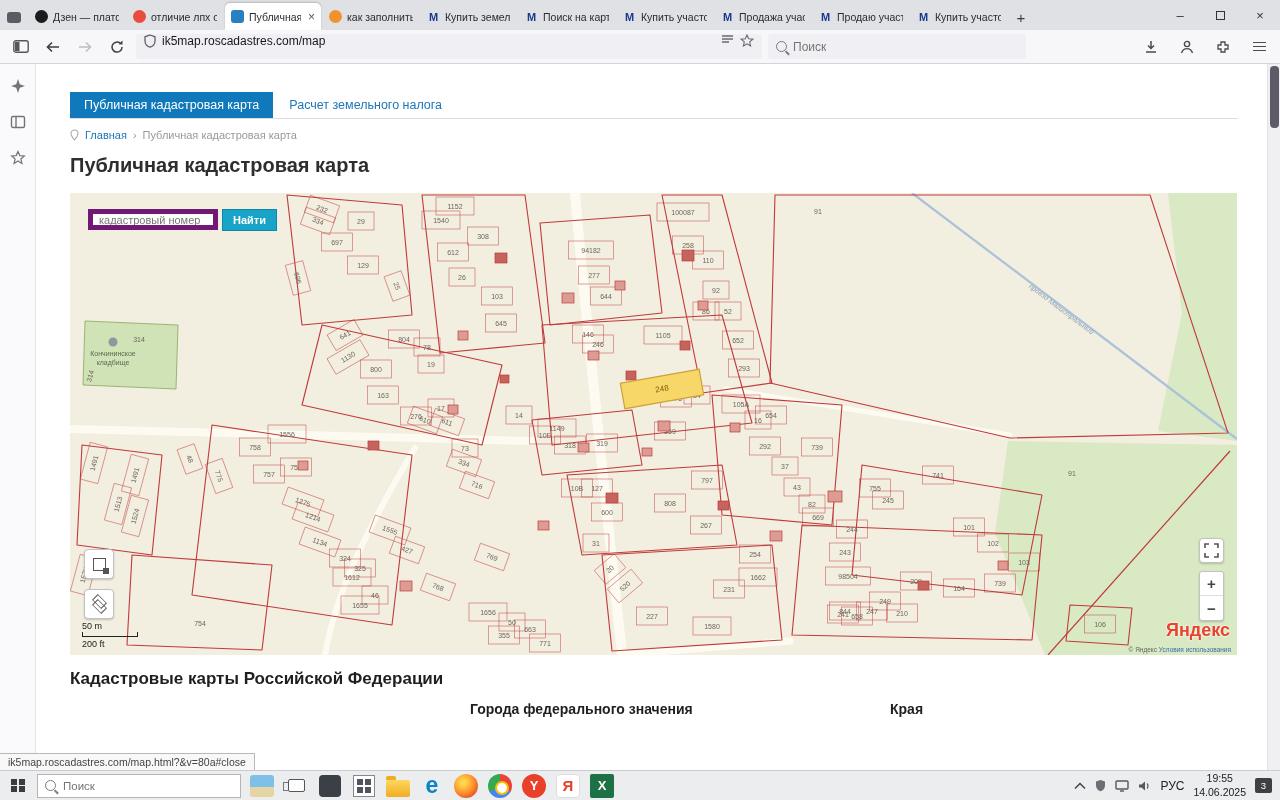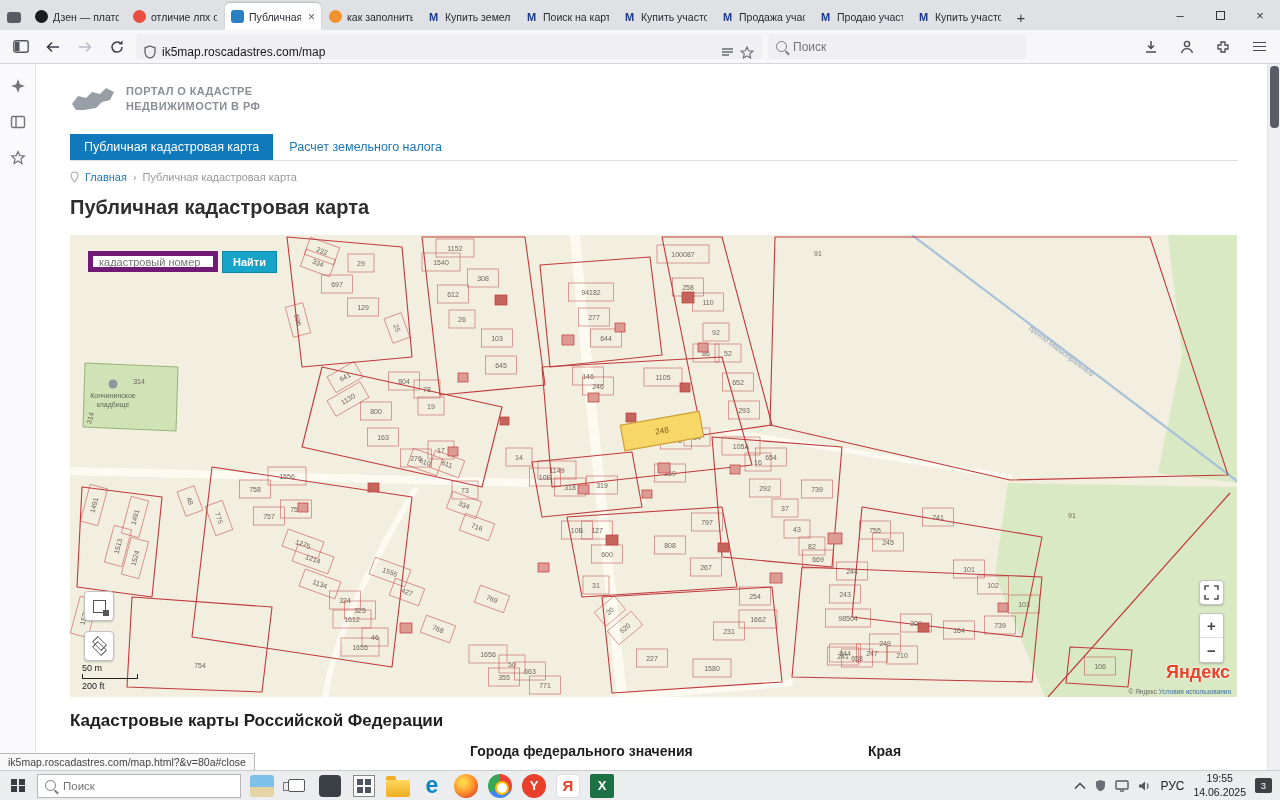--- a/index.html
+++ b/index.html
@@ -22,21 +22,21 @@
   .fav-m-blue { color:#1b3a8f; background:transparent; font-size:11px; }
   .tclose { color:#5a5a60; font-size:12px; padding-left:2px; }
   .newtab { width:26px; height:26px; display:flex; align-items:center; justify-content:center; font-size:15px; color:#3c3c42; }
   #wincontrols { position:absolute; right:0; top:0; height:30px; display:flex; }
   #wincontrols .wc { width:40px; height:30px; display:flex; align-items:center; justify-content:center; font-size:13px; color:#333; }
   .maxbox { width:9px; height:9px; border:1.2px solid #333; display:block; }
 
   
   #navbar { height:34px; background:#f7f7f9; border-bottom:1px solid #d4d4da; display:flex; align-items:center; padding:0 8px; gap:6px; }
   .nbtn { width:26px; height:26px; display:flex; align-items:center; justify-content:center; flex:none; }
-  #urlbar { width:626px; height:25px; background:#f0f0f4; border-radius:4px; display:flex; align-items:flex-end; padding:0 8px; gap:6px; }
+  #urlbar { width:626px; height:25px; background:#f0f0f4; border-radius:4px; display:flex; align-items:flex-start; padding:0 8px; gap:6px; }
   #urltext { font-size:12px; color:#17161b; flex:1; white-space:nowrap; overflow:hidden; }
   #navsearch { width:258px; height:25px; background:#f0f0f4; border-radius:4px; display:flex; align-items:center; padding:0 8px; gap:6px; }
   #navsearch input { border:none; background:transparent; outline:none; font-size:12px; color:#555; width:100%; }
   .mag { width:11px; height:11px; border:1.5px solid #7a7a82; border-radius:50%; position:relative; flex:none; }
   .mag::after { content:""; position:absolute; width:5px; height:1.5px; background:#7a7a82; transform:rotate(45deg); right:-4px; bottom:-2px; }
   #navright { margin-left:auto; display:flex; gap:10px; align-items:center; }
   .menu-ic span { display:block; width:13px; height:1.6px; background:#4a4a52; margin:2.4px 0; }
 
   
   #contentrow { display:flex; height:706px; }
@@ -53,21 +53,21 @@
   .sitetab { font-size:12.5px; padding:6px 14px; }
   .sitetab.active { background:#0f79bb; color:#fff; }
   .sitetab.link { color:#1c76b8; background:transparent; padding-left:16px; }
   #breadcrumb { margin-top:10px; display:flex; align-items:center; gap:6px; font-size:11px; color:#999; }
   #breadcrumb a { color:#1c76b8; text-decoration:none; }
   h1 { margin-top:13px; font-size:20px; color:#2e2e2e; }
   #map { margin-top:16px; width:1167px; height:462px; position:relative; background:#f2eee0; overflow:hidden; }
   h2 { margin-top:14px; font-size:17px; color:#1f1f1f; }
   #footcols { position:relative; height:40px; margin-top:12px; width:1168px; }
   .fc { position:absolute; top:0; font-weight:bold; font-size:14px; color:#1f1f1f;text-align:right; }
-  .fc1 { left:400px; } .fc2 { left:798px; }
+  .fc1 { left:400px; } .fc2 { left:820px; }
 
   
   #map-svg { position:absolute; left:0; top:0; }
   #map-search { position:absolute; left:18px; top:16px; display:flex; gap:4px; z-index:5; }
   #map-search input { width:130px; height:21px; border:5px solid #701a75; font-size:11px; padding:0 6px; background:#fff; color:#333; }
   #map-search button { height:22px; padding:0 10px; background:#18a4c8; border:1px solid #0e86a6; color:#fff; font-size:11px; font-weight:bold; }
   #map-def { position:absolute; left:8px; top:48px; z-index:5; background:#fff; border:1px solid #b5b5b5; padding:3px 6px; display:flex; align-items:center; gap:6px; font-size:11px; color:#222; box-shadow:0 1px 2px rgba(0,0,0,.15); }
   .selectbox { border:1px solid #8a8a8a; background:#fdfdfd; padding:1px 20px 2px 6px; position:relative; font-size:11px; min-width:118px; }
   .selectbox .caret { position:absolute; right:5px; top:7px; width:0; height:0; border:4px solid transparent; border-top-color:#555; }
   .mapbtn { position:absolute; background:#fff; border:1px solid #c2c2c2; border-radius:4px; box-shadow:0 1px 2px rgba(0,0,0,.2); display:flex; align-items:center; justify-content:center; z-index:5; }
@@ -259,29 +259,20 @@
           <rect x="1.5" y="2.5" width="13" height="11" rx="1.5" fill="none" stroke="#73737c" stroke-width="1.4"></rect>
           <path d="M6 2.5 V13.5" stroke="#73737c" stroke-width="1.4"></path>
         </svg>
       <svg width="16" height="16">
           <path d="M8 1.5 L9.8 5.6 L14.3 6 L10.9 9 L11.9 13.4 L8 11 L4.1 13.4 L5.1 9 L1.7 6 L6.2 5.6 Z" fill="none" stroke="#73737c" stroke-width="1.2"></path>
         </svg>
     </div>
 
     <div id="page">
       <div id="pageinner">
-        <div id="sitelogo">
-          <svg width="46" height="30" viewBox="0 0 46 30">
-            <path d="M2,20 L8,12 L16,14 L22,8 L30,10 L36,4 L44,8 L40,16 L32,18 L26,24 L14,26 L6,26 Z" fill="#989ea6"></path>
-          </svg>
-          <div class="logotext">
-            <div>ПОРТАЛ О КАДАСТРЕ</div>
-            <div>НЕДВИЖИМОСТИ В РФ</div>
-          </div>
-        </div>
 
         <div id="sitetabs">
             <div class="sitetab active">Публичная кадастровая карта</div>
             <div class="sitetab link">Расчет земельного налога</div>
           </div>
 
         <div id="breadcrumb">
           <svg width="9" height="12">
               <path d="M4.5 1 C6.7 1 8 2.6 8 4.4 C8 6.6 4.5 11 4.5 11 C4.5 11 1 6.6 1 4.4 C1 2.6 2.3 1 4.5 1 Z" fill="none" stroke="#aaa" stroke-width="1.1"></path>
             </svg>

